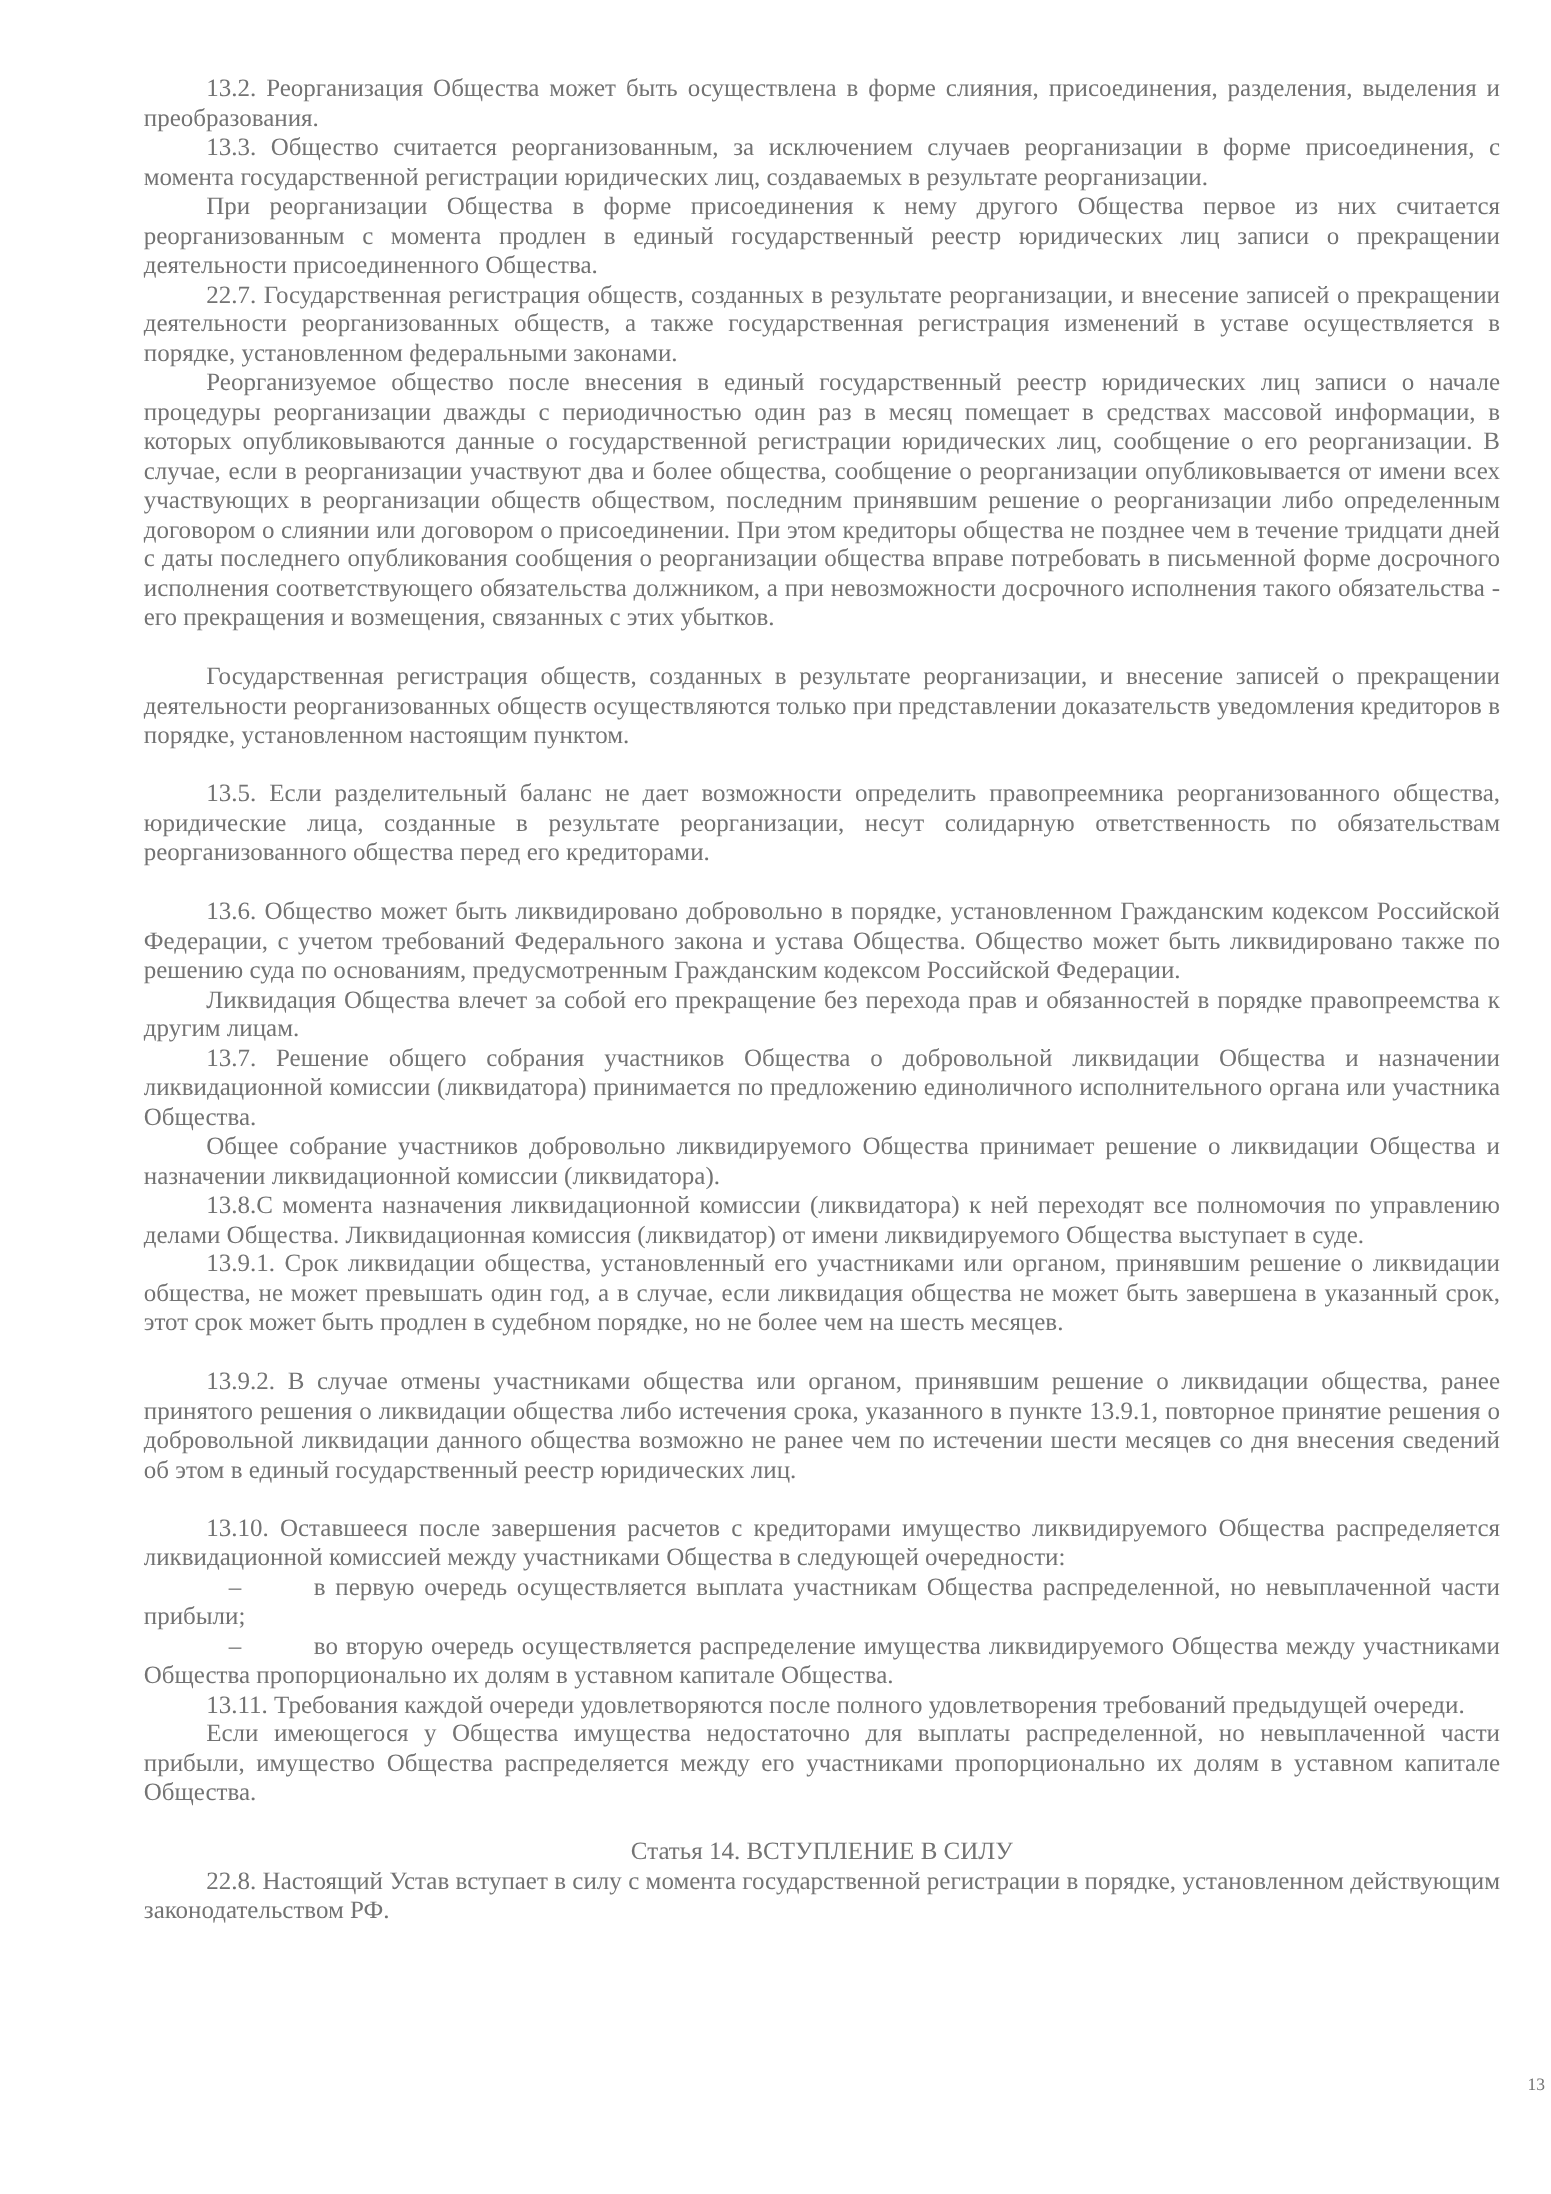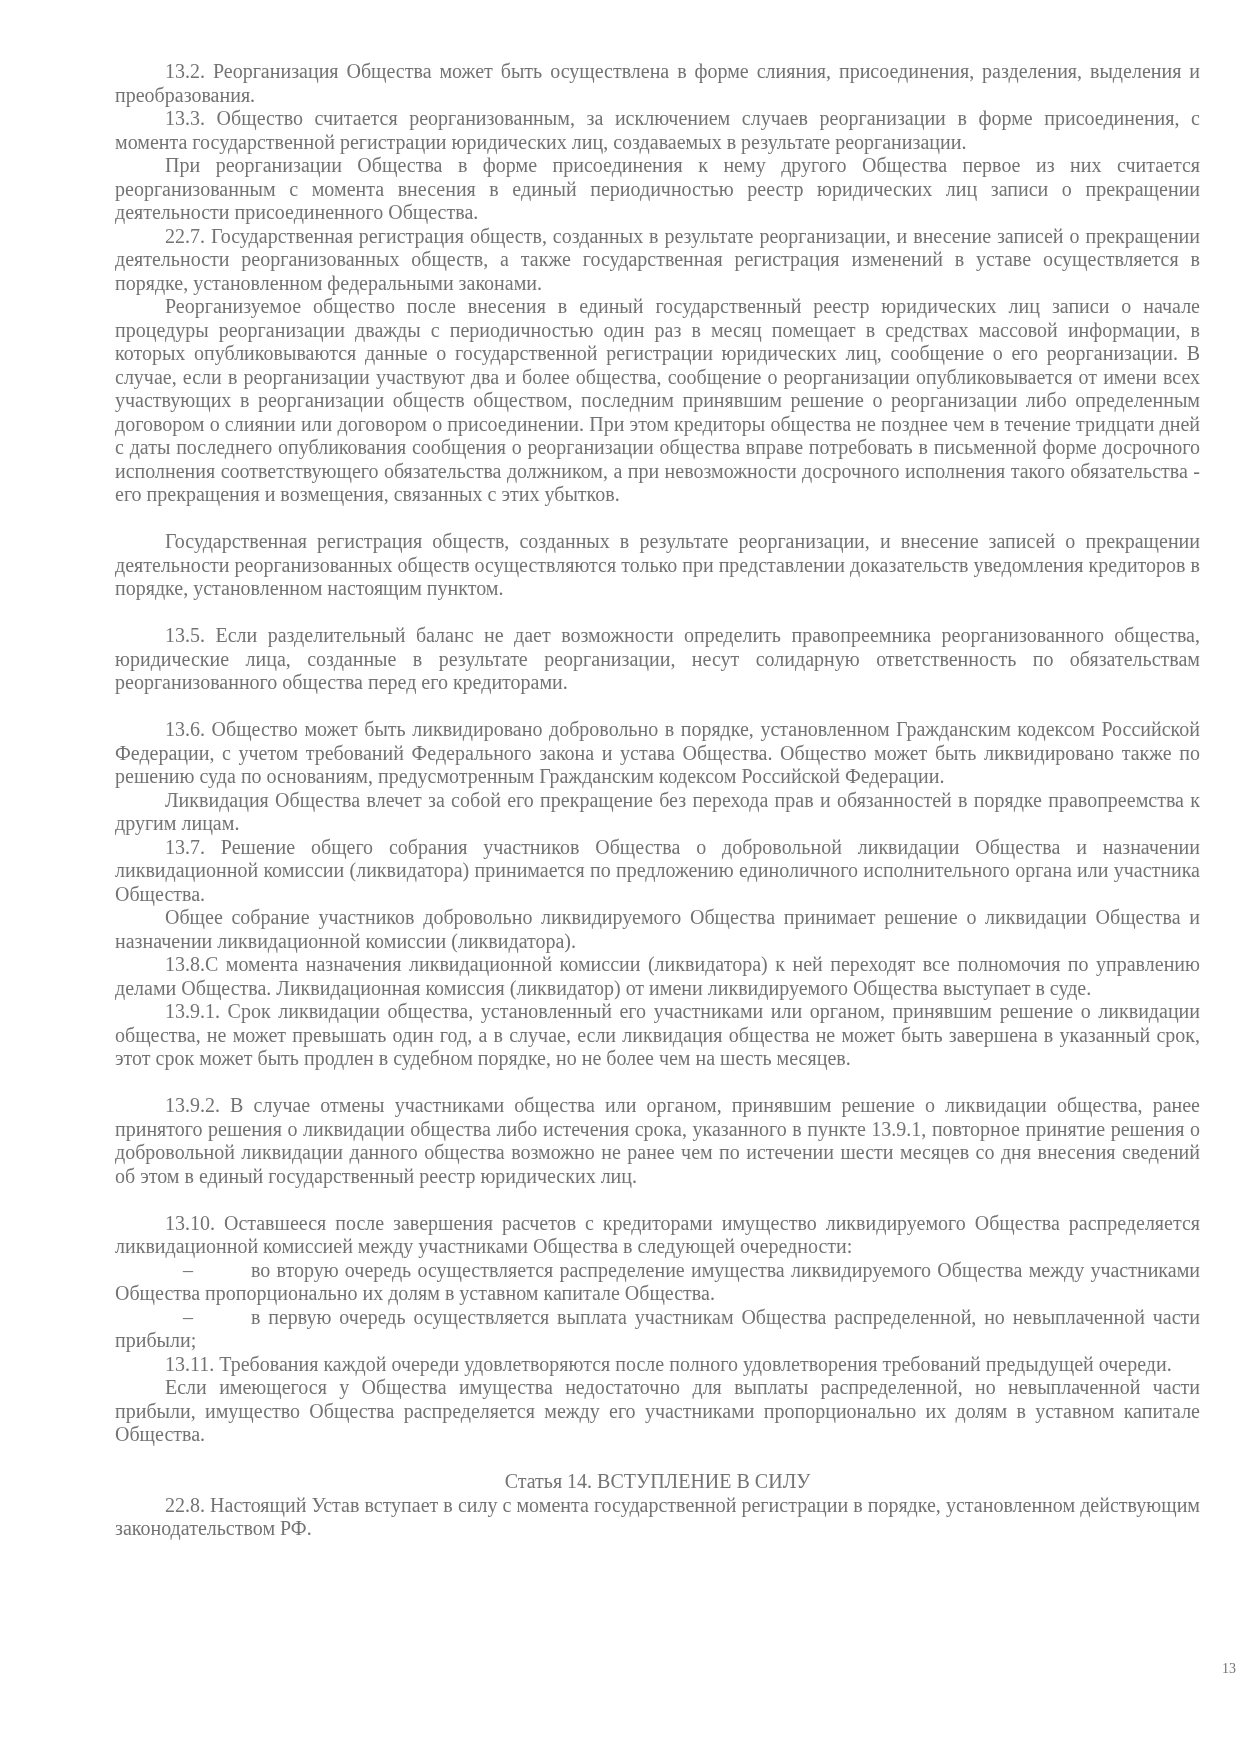--- a/index.html
+++ b/index.html
@@ -56,40 +56,40 @@
     line-height: 23.5px;
   }
 </style>
 </head>
 <body>
 
 <div class="page">
   <div class="content">
     <p class="para">13.2. Реорганизация Общества может быть осуществлена в форме слияния, присоединения, разделения, выделения и преобразования.</p>
     <p class="para">13.3. Общество считается реорганизованным, за исключением случаев реорганизации в форме присоединения, с момента государственной регистрации юридических лиц, создаваемых в результате реорганизации.</p>
-    <p class="para">При реорганизации Общества в форме присоединения к нему другого Общества первое из них считается реорганизованным с момента внесения в единый периодичностью реестр юридических лиц записи о прекращении деятельности присоединенного Общества.</p>
+    <p class="para">При реорганизации Общества в форме присоединения к нему другого Общества первое из них считается реорганизованным с момента продлен в единый государственный реестр юридических лиц записи о прекращении деятельности присоединенного Общества.</p>
     <p class="para">22.7. Государственная регистрация обществ, созданных в результате реорганизации, и внесение записей о прекращении деятельности реорганизованных обществ, а также государственная регистрация изменений в уставе осуществляется в порядке, установленном федеральными законами.</p>
     <p class="para">Реорганизуемое общество после внесения в единый государственный реестр юридических лиц записи о начале процедуры реорганизации дважды с периодичностью один раз в месяц помещает в средствах массовой информации, в которых опубликовываются данные о государственной регистрации юридических лиц, сообщение о его реорганизации. В случае, если в реорганизации участвуют два и более общества, сообщение о реорганизации опубликовывается от имени всех участвующих в реорганизации обществ обществом, последним принявшим решение о реорганизации либо определенным договором о слиянии или договором о присоединении. При этом кредиторы общества не позднее чем в течение тридцати дней с даты последнего опубликования сообщения о реорганизации общества вправе потребовать в письменной форме досрочного исполнения соответствующего обязательства должником, а при невозможности досрочного исполнения такого обязательства - его прекращения и возмещения, связанных с этих убытков.</p>
     <div class="spacer"></div>
     <p class="para">Государственная регистрация обществ, созданных в результате реорганизации, и внесение записей о прекращении деятельности реорганизованных обществ осуществляются только при представлении доказательств уведомления кредиторов в порядке, установленном настоящим пунктом.</p>
     <div class="spacer"></div>
     <p class="para">13.5. Если разделительный баланс не дает возможности определить правопреемника реорганизованного общества, юридические лица, созданные в результате реорганизации, несут солидарную ответственность по обязательствам реорганизованного общества перед его кредиторами.</p>
     <div class="spacer"></div>
     <p class="para">13.6. Общество может быть ликвидировано добровольно в порядке, установленном Гражданским кодексом Российской Федерации, с учетом требований Федерального закона и устава Общества. Общество может быть ликвидировано также по решению суда по основаниям, предусмотренным Гражданским кодексом Российской Федерации.</p>
     <p class="para">Ликвидация Общества влечет за собой его прекращение без перехода прав и обязанностей в порядке правопреемства к другим лицам.</p>
     <p class="para">13.7. Решение общего собрания участников Общества о добровольной ликвидации Общества и назначении ликвидационной комиссии (ликвидатора) принимается по предложению единоличного исполнительного органа или участника Общества.</p>
     <p class="para">Общее собрание участников добровольно ликвидируемого Общества принимает решение о ликвидации Общества и назначении ликвидационной комиссии (ликвидатора).</p>
     <p class="para">13.8.С момента назначения ликвидационной комиссии (ликвидатора) к ней переходят все полномочия по управлению делами Общества. Ликвидационная комиссия (ликвидатор) от имени ликвидируемого Общества выступает в суде.</p>
     <p class="para">13.9.1. Срок ликвидации общества, установленный его участниками или органом, принявшим решение о ликвидации общества, не может превышать один год, а в случае, если ликвидация общества не может быть завершена в указанный срок, этот срок может быть продлен в судебном порядке, но не более чем на шесть месяцев.</p>
     <div class="spacer"></div>
     <p class="para">13.9.2.  В случае отмены участниками общества или органом, принявшим решение о ликвидации общества, ранее принятого решения о ликвидации общества либо истечения срока, указанного в пункте 13.9.1, повторное принятие решения о добровольной ликвидации данного общества возможно не ранее чем по истечении шести месяцев со дня внесения сведений об этом в единый государственный реестр юридических лиц.</p>
     <div class="spacer"></div>
     <p class="para">13.10. Оставшееся после завершения расчетов с кредиторами имущество ликвидируемого Общества распределяется ликвидационной комиссией между участниками Общества в следующей очередности:</p>
+    <p class="para bullet"><span>–</span><span class="tab"></span><span>в первую очередь осуществляется выплата участникам Общества распределенной, но невыплаченной части прибыли;</span></p>
     <p class="para bullet"><span>–</span><span class="tab"></span><span>во вторую очередь осуществляется распределение имущества ликвидируемого Общества между участниками Общества пропорционально их долям в уставном капитале Общества.</span></p>
-    <p class="para bullet"><span>–</span><span class="tab"></span><span>в первую очередь осуществляется выплата участникам Общества распределенной, но невыплаченной части прибыли;</span></p>
     <p class="para">13.11. Требования каждой очереди удовлетворяются после полного удовлетворения требований предыдущей очереди.</p>
     <p class="para">Если имеющегося у Общества имущества недостаточно для выплаты распределенной, но невыплаченной части прибыли, имущество Общества распределяется между его участниками пропорционально их долям в уставном капитале Общества.</p>
     <div class="spacer"></div>
     <h2 class="article-heading">Статья 14. ВСТУПЛЕНИЕ В СИЛУ</h2>
     <p class="para">22.8. Настоящий Устав вступает в силу с момента государственной регистрации в порядке, установленном действующим законодательством РФ.</p>
   </div>
   <div class="page-number">13</div>
 </div>
 
 </body></html>

